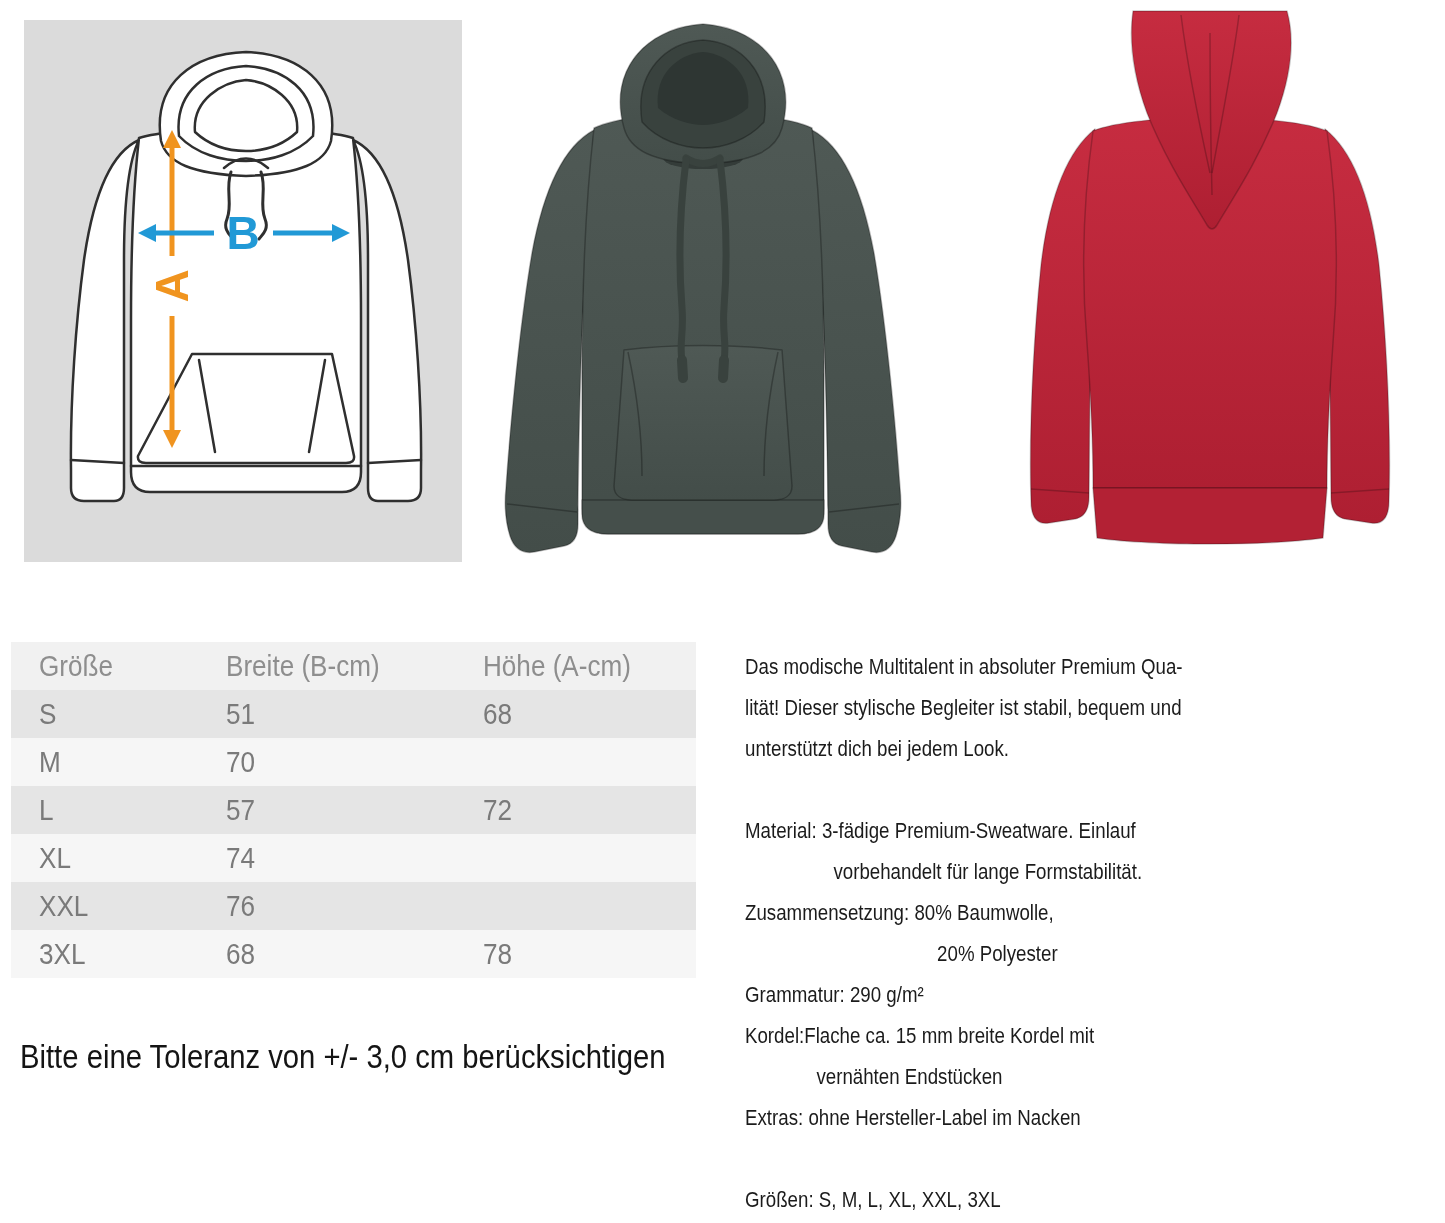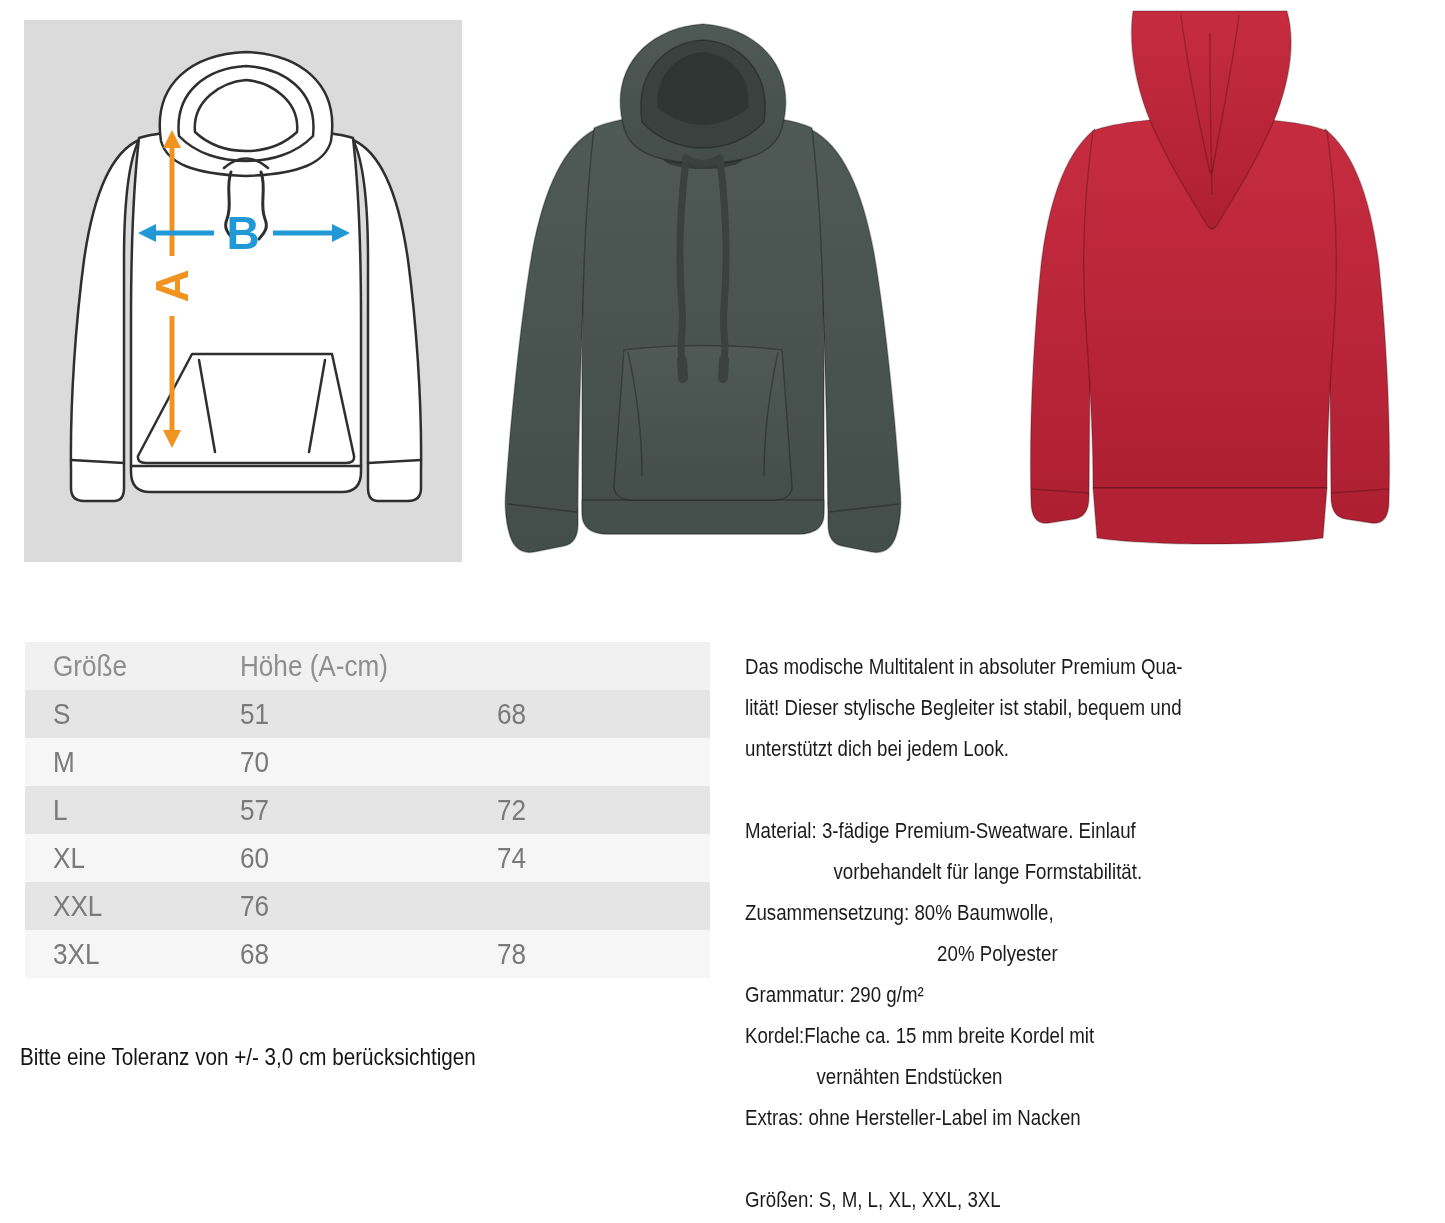--- a/index.html
+++ b/index.html
@@ -9,30 +9,30 @@
   }
   .abs{position:absolute;}
   
   .diagram-panel{left:24px;top:20px;width:438px;height:542px;background:#DBDBDB;}
   .diagram-panel svg{display:block;width:100%;height:100%;}
   
   .photo-front{left:472px;top:8px;width:462px;height:552px;}
   .photo-back{left:985px;top:2px;width:450px;height:552px;}
   .photo-front svg,.photo-back svg{display:block;width:100%;height:100%;}
   
-  .size-table{left:25px;top:642px;width:685px;font-size:29px;}
+  .size-table{left:11px;top:642px;width:685px;font-size:29px;}
   .trow{height:48px;display:grid;grid-template-columns:187px 257px 1fr;align-items:center;padding-left:28px;}
   .trow.header{background:#F1F1F1;color:#8E8E8E;}
   .trow.odd{background:#E5E5E5;}
   .trow.even{background:#F6F6F6;}
   .trow .cell{color:#7A7A7A;}
   .trow.header .cell{color:#8E8E8E;}
   .cell span{display:inline-block;transform:scaleX(.9);transform-origin:0 50%;white-space:nowrap;}
   
-  .tolerance{left:20px;top:1036px;font-size:24px;color:#141414;}
+  .tolerance{left:20px;top:1036px;font-size:34px;color:#141414;}
   .tolerance .dline{transform:scaleX(.86);}
   
   .description{left:745px;top:646px;width:690px;font-size:22px;color:#1b1b1b;}
   .dline{line-height:41px;white-space:nowrap;transform:scaleX(.85);transform-origin:0 0;}
   .gap-above{margin-top:41px;}
   .ind-1{padding-left:104px;}
   .ind-2{padding-left:226px;}
   .ind-3{padding-left:84px;}
 </style>
 </head>
@@ -132,39 +132,39 @@
         <path d="M254,12 C248,60 236,120 227,170"></path>
         <path d="M225,30 C225,90 226,150 227,192"></path>
       </g>
     </g>
   </svg>
 </div>
 
 <div class="abs size-table">
   <div class="trow header">
     <div class="cell"><span>Größe</span></div>
+    <div class="cell"><span>Breite (B-cm)</span></div>
     <div class="cell"><span>Höhe (A-cm)</span></div>
   </div>
   <div class="trow odd">
     <div class="cell"><span>S</span></div>
     <div class="cell"><span>51</span></div>
     <div class="cell"><span>68</span></div>
   </div>
   <div class="trow even">
     <div class="cell"><span>M</span></div>
     <div class="cell"><span>70</span></div>
   </div>
   <div class="trow odd">
     <div class="cell"><span>L</span></div>
     <div class="cell"><span>57</span></div>
     <div class="cell"><span>72</span></div>
   </div>
   <div class="trow even">
     <div class="cell"><span>XL</span></div>
-    <div class="cell"><span>60</span></div>
     <div class="cell"><span>74</span></div>
   </div>
   <div class="trow odd">
     <div class="cell"><span>XXL</span></div>
     <div class="cell"><span>76</span></div>
   </div>
   <div class="trow even">
     <div class="cell"><span>3XL</span></div>
     <div class="cell"><span>68</span></div>
     <div class="cell"><span>78</span></div>

